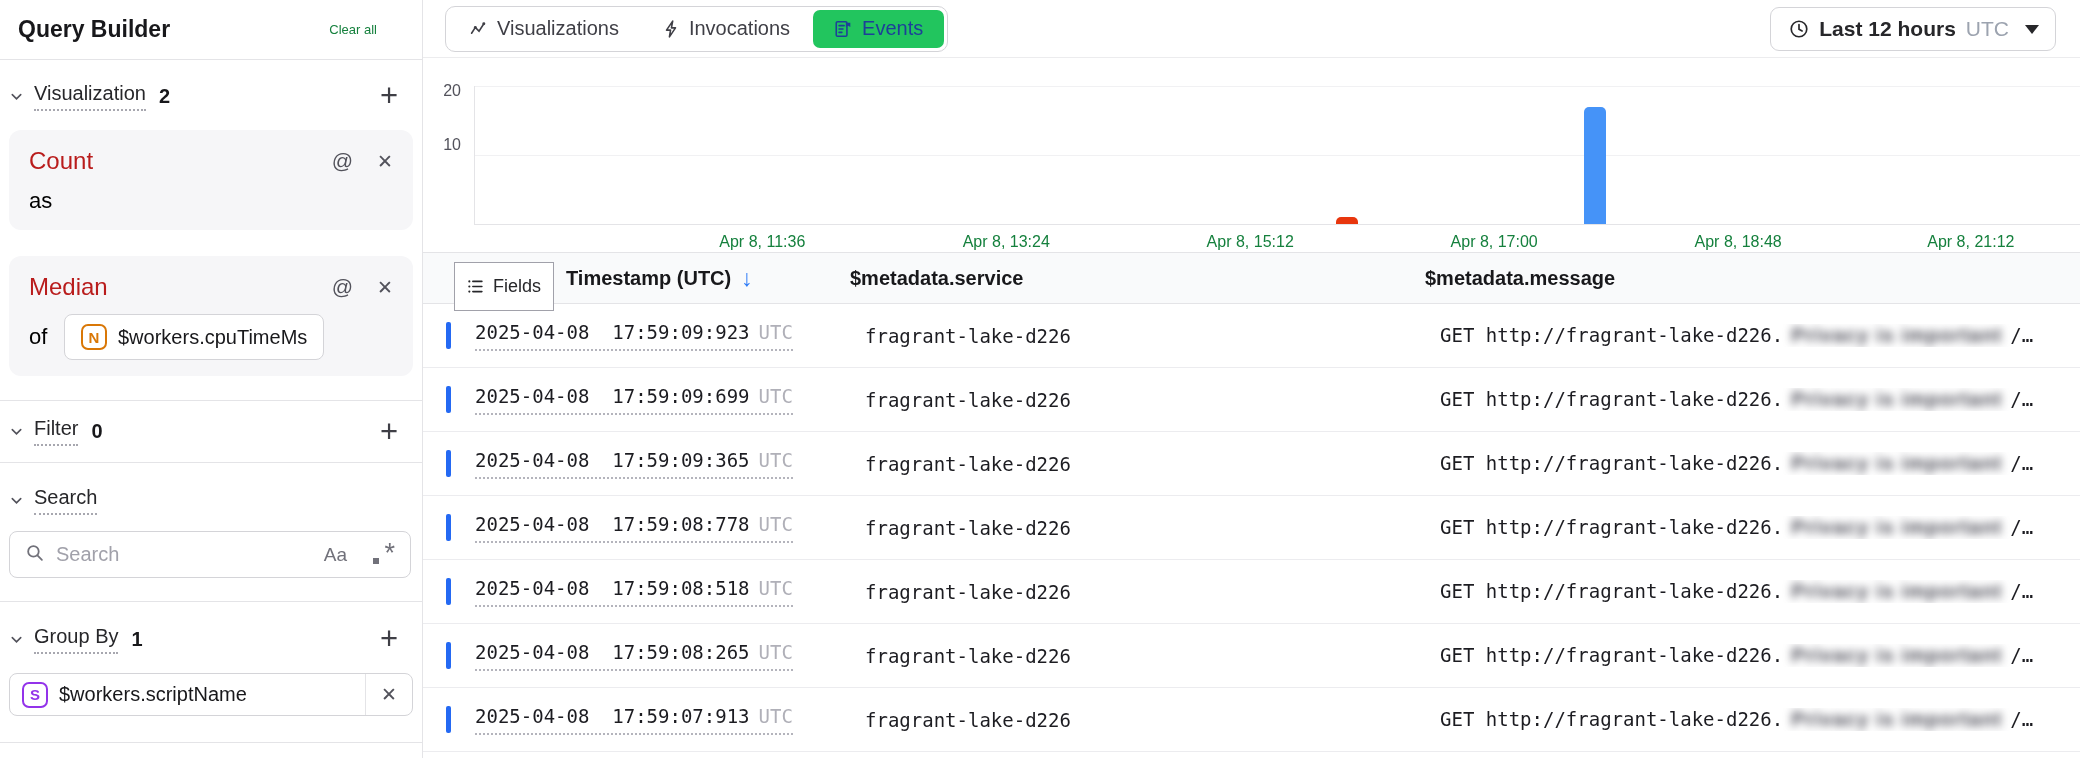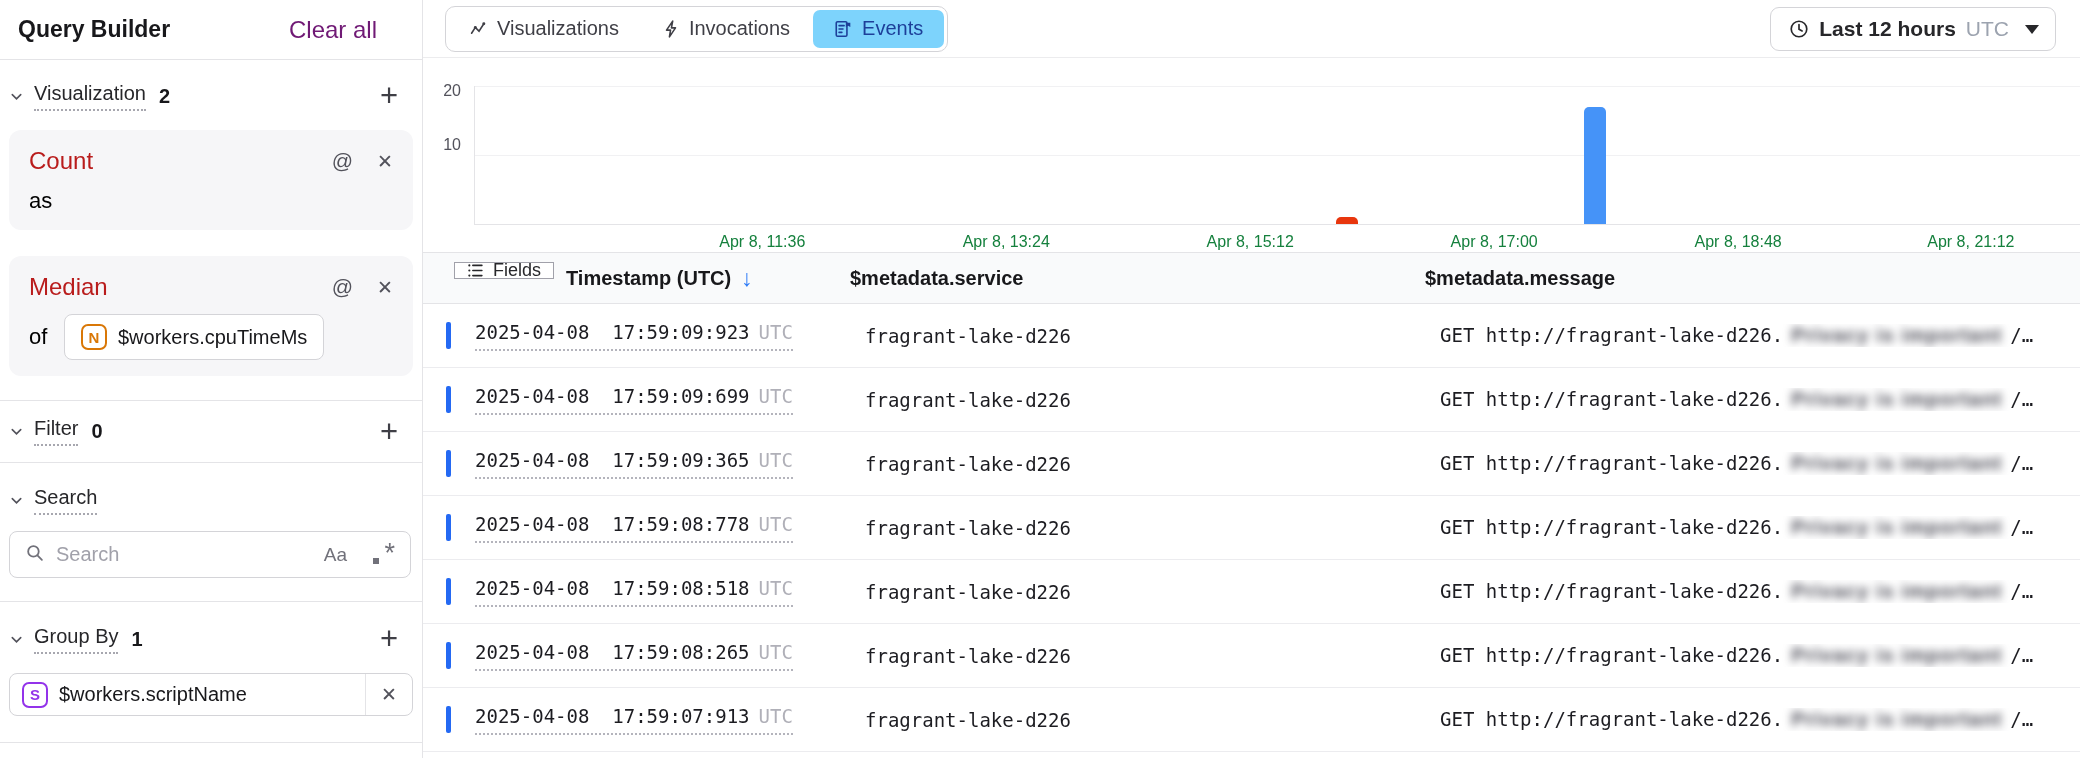--- a/index.html
+++ b/index.html
@@ -4,21 +4,21 @@
 <style>
   * { margin:0; padding:0; box-sizing:border-box; }
   html,body { width:2080px; height:758px; background:#fff; }
   body { font-family:"Liberation Sans", sans-serif; color:#18181b; overflow:hidden; }
   .app { display:flex; width:2080px; height:758px; }
 
   
   .sidebar { width:423px; flex:none; border-right:1px solid #e4e4e7; background:#fff; }
   .sb-header { height:60px; border-bottom:1px solid #e4e4e7; display:flex; align-items:center; justify-content:space-between; padding:0 45px 0 18px; }
   .sb-title { font-size:23px; font-weight:700; color:#18181b; }
-  .clear-all { font-size:24px; color:#701a75; cursor:pointer; }
+  .clear-all { font-size:13px; color:#15803d; cursor:pointer; }
 
   .sb-section { border-bottom:1px solid #e4e4e7; }
   .sec-head { display:flex; align-items:center; padding:0 24px 0 9px; }
   .chev { width:15px; height:15px; margin-right:10px; flex:none; }
   .sec-title { font-size:20px; color:#27272a; border-bottom:2px dotted #a7a7af; padding-bottom:4px; display:inline-block; }
   .sec-count { margin-left:13px; font-weight:700; font-size:20px; color:#18181b; }
   .plus-btn { margin-left:auto; font-size:31px; font-weight:300; color:#3f3f46; line-height:20px; cursor:pointer; }
 
   .sec-viz { padding:16px 0 24px; }
   .sec-viz .sec-head { height:40px; margin-bottom:14px; }
@@ -56,37 +56,37 @@
   .gb-left { display:flex; align-items:center; gap:11px; padding-left:12px; flex:1; }
   .gb-text { font-size:20px; color:#18181b; }
   .gb-divider { width:1px; background:#e4e4e7; }
   .gb-close { width:46px; display:flex; align-items:center; justify-content:center; color:#52525b; font-size:19px; cursor:pointer; }
 
   
   .main { flex:1; min-width:0; display:flex; flex-direction:column; }
   .topbar { height:58px; flex:none; border-bottom:1px solid #ececee; display:flex; align-items:center; justify-content:space-between; padding:0 24px 0 22px; }
   .tab-group { display:flex; border:1px solid #d4d4d8; border-radius:10px; padding:3px; gap:2px; align-items:stretch; background:#fff; }
   .tab { display:flex; align-items:center; gap:10px; padding:0 21px; height:38px; border-radius:7px; font-size:20px; color:#3f3f46; cursor:pointer; }
-  .tab.active { background:#7dd3fc; color:#1d3f99; font-weight:500; }
+  .tab.active { background:#22c55e; color:#1d3f99; font-weight:500; }
   .tab svg { flex:none; }
   .time-btn { height:44px; border:1px solid #d4d4d8; border-radius:9px; display:flex; align-items:center; gap:10px; padding:0 16px 0 18px; font-size:21px; cursor:pointer; background:#fff; }
   .time-label { font-weight:700; color:#27272a; }
   .tz-label { color:#9ca3af; }
   .caret-down { width:0; height:0; border:7px solid transparent; border-top:9px solid #27272a; margin-top:8px; margin-left:6px; }
 
   .chart-block { height:194px; flex:none; position:relative; }
   .ytick { position:absolute; left:2px; width:36px; text-align:right; font-size:16px; color:#52525b; }
   .plot { position:absolute; left:51px; right:0; top:28px; height:139px; border-left:1px solid #e4e4e7; border-bottom:1px solid #e4e4e7; }
   .gridline { position:absolute; left:0; right:0; height:1px; background:#f1f1f3; }
   .xtick { position:absolute; top:calc(100% + 9px); transform:translateX(-50%); font-size:16px; color:#15803d; white-space:nowrap; }
   .bar { position:absolute; bottom:0; width:22px; transform:translateX(-50%); border-radius:5px 5px 0 0; cursor:pointer; }
 
   .etable { flex:1; display:flex; flex-direction:column; overflow:hidden; }
   .thead { height:52px; flex:none; background:#f9fafb; border-top:1px solid #e4e4e7; border-bottom:1px solid #e4e4e7; position:relative; }
-  .fields-btn { position:absolute; left:31px; top:9px; height:17px; border:1px solid #a1a1aa; border-radius:0; background:#fff; display:flex; align-items:center; gap:9px; padding:0 12px; font-size:18px; color:#27272a; cursor:pointer; }
+  .fields-btn { position:absolute; left:31px; top:9px; height:49px; border:1px solid #a1a1aa; border-radius:0; background:#fff; display:flex; align-items:center; gap:9px; padding:0 12px; font-size:18px; color:#27272a; cursor:pointer; }
   .th { position:absolute; top:0; height:100%; display:flex; align-items:center; font-size:20px; font-weight:700; color:#18181b; }
   .th-ts { left:143px; } .th-svc { left:427px; } .th-msg { left:1002px; }
   .sort-arrow { color:#2f7cf6; margin-left:10px; font-size:23px; font-weight:400; cursor:pointer; }
 
   .row { height:64px; flex:none; display:flex; align-items:center; border-bottom:1px solid #ececef; font-family:"DejaVu Sans Mono", monospace; font-size:19px; color:#1c1c21; cursor:pointer; }
   .chip { width:5px; height:27px; border-radius:2px; background:#2469f3; margin-left:23px; flex:none; }
   .cell-ts { margin-left:24px; width:390px; flex:none; white-space:pre; }
   .ts-underline { display:inline-block; border-bottom:2px dotted #b4b4bc; padding-bottom:6px; }
   .ts-utc { color:#b0b0b8; margin-left:9px; }
   .cell-svc { width:575px; flex:none; white-space:pre; }

